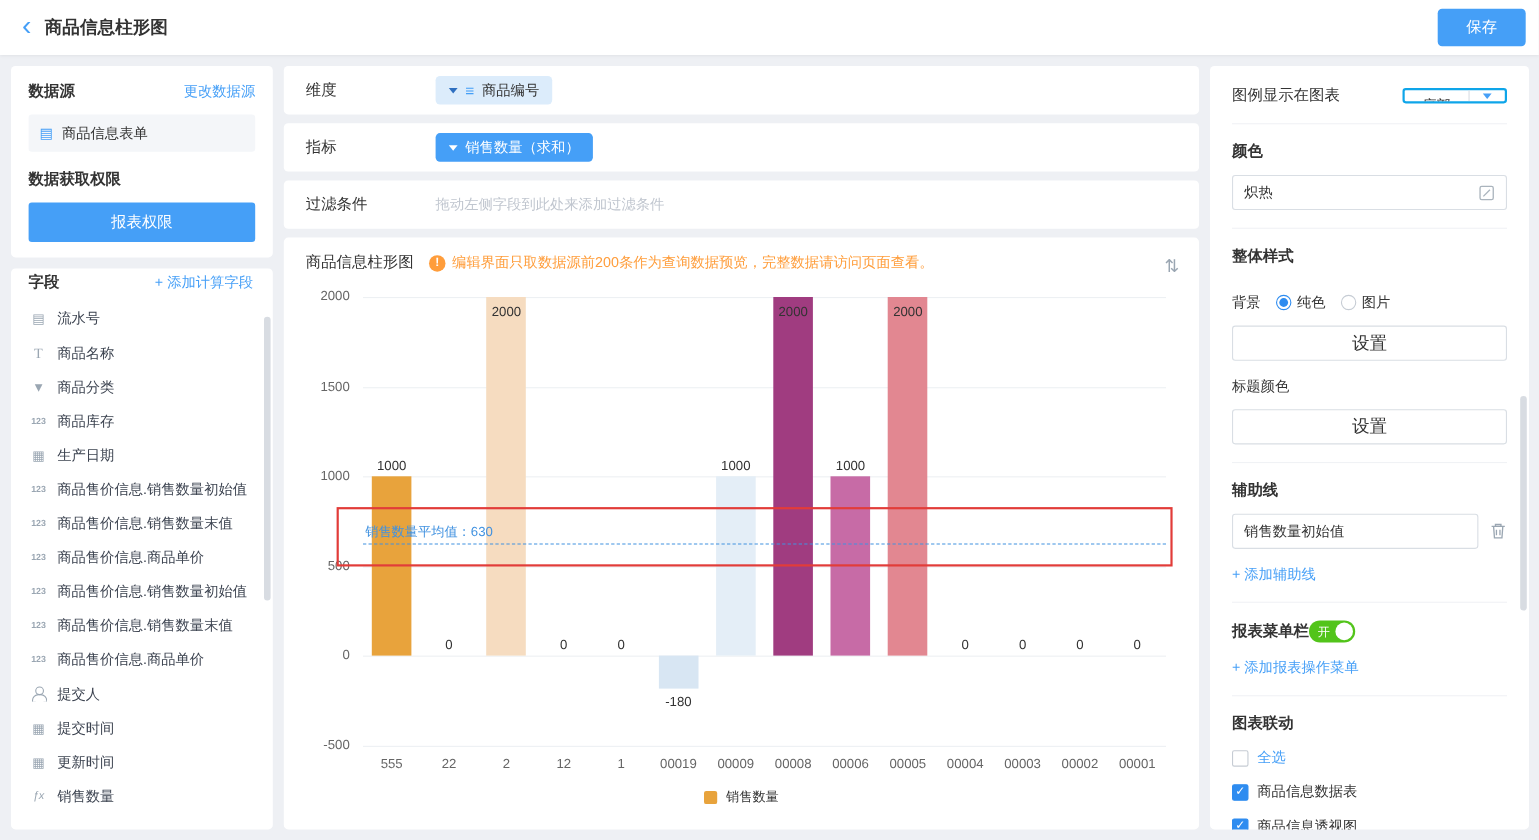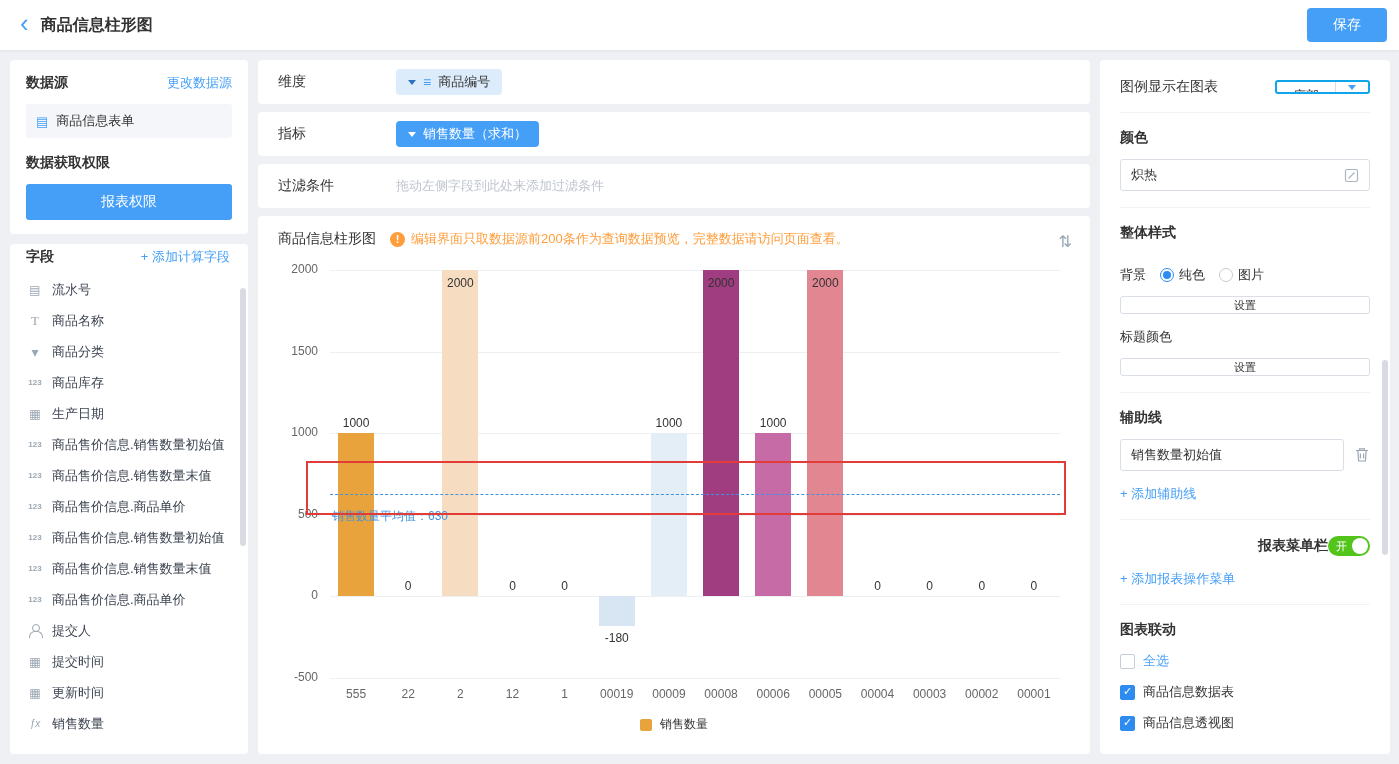--- a/index.html
+++ b/index.html
@@ -104,28 +104,28 @@
   .select-caret{width:32px;display:flex;align-items:center;justify-content:center;color:#459ff7}
   .select-caret .tri{border-top-color:#459ff7}
   .inputbox{border:1px solid #d9dee4;border-radius:3px;height:32px;display:flex;align-items:center;
     justify-content:space-between;padding:0 10px;font-size:13px;margin-top:12px;cursor:text}
   .bg-row{display:flex;align-items:center;gap:14px;margin-top:24px;font-size:13px}
   .radio{width:14px;height:14px;border-radius:50%;border:1px solid #c6ccd4;position:relative;
     display:inline-block;vertical-align:-2px;cursor:pointer}
   .radio.checked{border-color:#2e8cf0}
   .radio.checked::after{content:"";position:absolute;inset:2px;border-radius:50%;background:#2e8cf0}
   .radio-pair{display:flex;align-items:center;gap:5px}
-  .set-btn{margin-top:12px;width:100%;height:18px;background:#fff;border:1px solid #d9dee4;
-    border-radius:3px;font-size:11px;color:#333;cursor:pointer}
+  .set-btn{margin-top:12px;width:100%;height:32px;background:#fff;border:1px solid #d9dee4;
+    border-radius:3px;font-size:16px;color:#333;cursor:pointer}
   .sub-label{margin-top:14px;font-size:13px}
   .aux-row{display:flex;align-items:center;gap:10px}
   .aux-row .inputbox{flex:1}
   .trash{margin-top:10px;cursor:pointer}
   .add-link{display:inline-block;margin-top:14px;font-size:13px}
-  .menu-row{display:flex;align-items:center;justify-content:flex-end}
+  .menu-row{display:flex;align-items:center;justify-content:flex-start}
   .toggle{width:42px;height:20px;border-radius:10px;background:#52c41a;position:relative;
     display:inline-flex;align-items:center;cursor:pointer}
   .toggle-text{color:#fff;font-size:11px;margin-left:8px}
   .toggle-knob{position:absolute;right:2px;top:2px;width:16px;height:16px;border-radius:50%;background:#fff}
   .check-row{display:flex;align-items:center;gap:8px;margin-top:13px;font-size:13px}
   .checkbox{width:15px;height:15px;min-width:15px;border:1px solid #c6ccd4;border-radius:2px;
     background:#fff;position:relative;cursor:pointer}
   .checkbox.checked{background:#2e8cf0;border-color:#2e8cf0}
   .checkbox.checked::after{content:"✓";color:#fff;font-size:11px;position:absolute;left:2px;top:-1px}
   .right-scroll{right:2px;top:300px;height:195px}
@@ -324,21 +324,21 @@
                 <div class="bar-label" style="top: 309.4px;">0</div>
               </div>
               <div class="slot">
                 <div class="bar-label" style="top: 309.4px;">0</div>
               </div>
               <div class="slot">
                 <div class="bar-label" style="top: 309.4px;">0</div>
               </div>
             </div>
           <div class="avg-line" style="top: 223.584px;"></div>
-          <div class="avg-label" style="top: 204.584px; margin-top: 33px;">销售数量平均值：630</div>
+          <div class="avg-label" style="top: 204.584px;">销售数量平均值：630</div>
           <div class="red-box" style="top: 190.584px;"></div>
           <div class="x-axis">
               <div class="xtick">555</div>
               <div class="xtick">22</div>
               <div class="xtick">2</div>
               <div class="xtick">12</div>
               <div class="xtick">1</div>
               <div class="xtick">00019</div>
               <div class="xtick">00009</div>
               <div class="xtick">00008</div>

